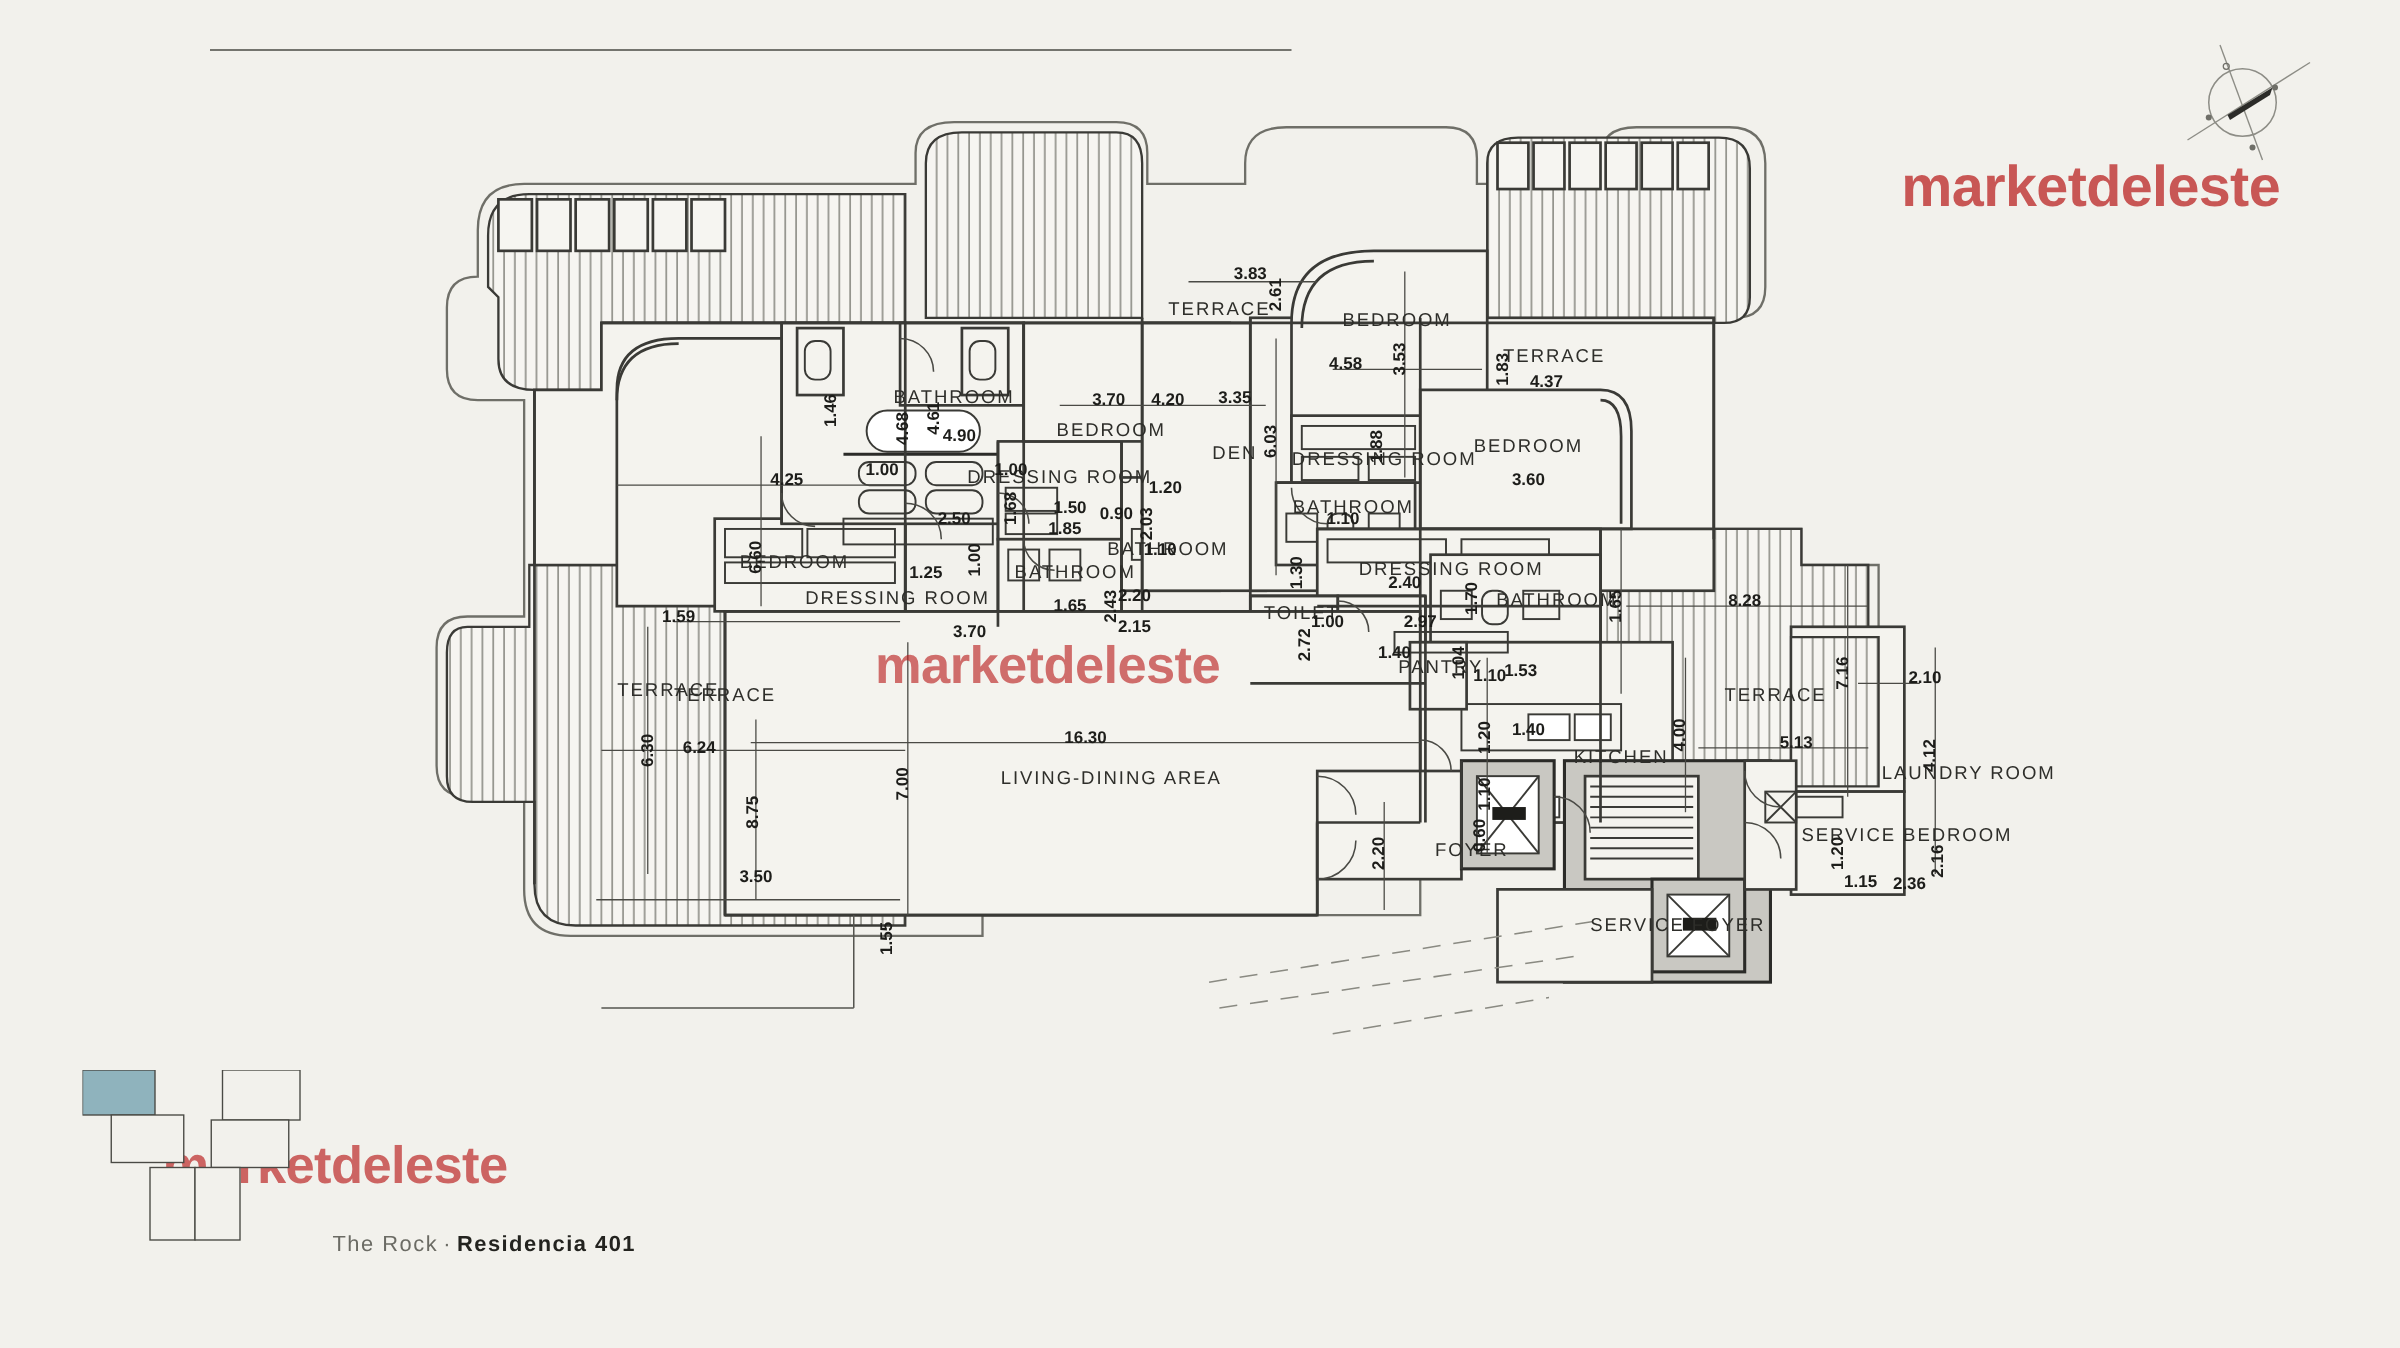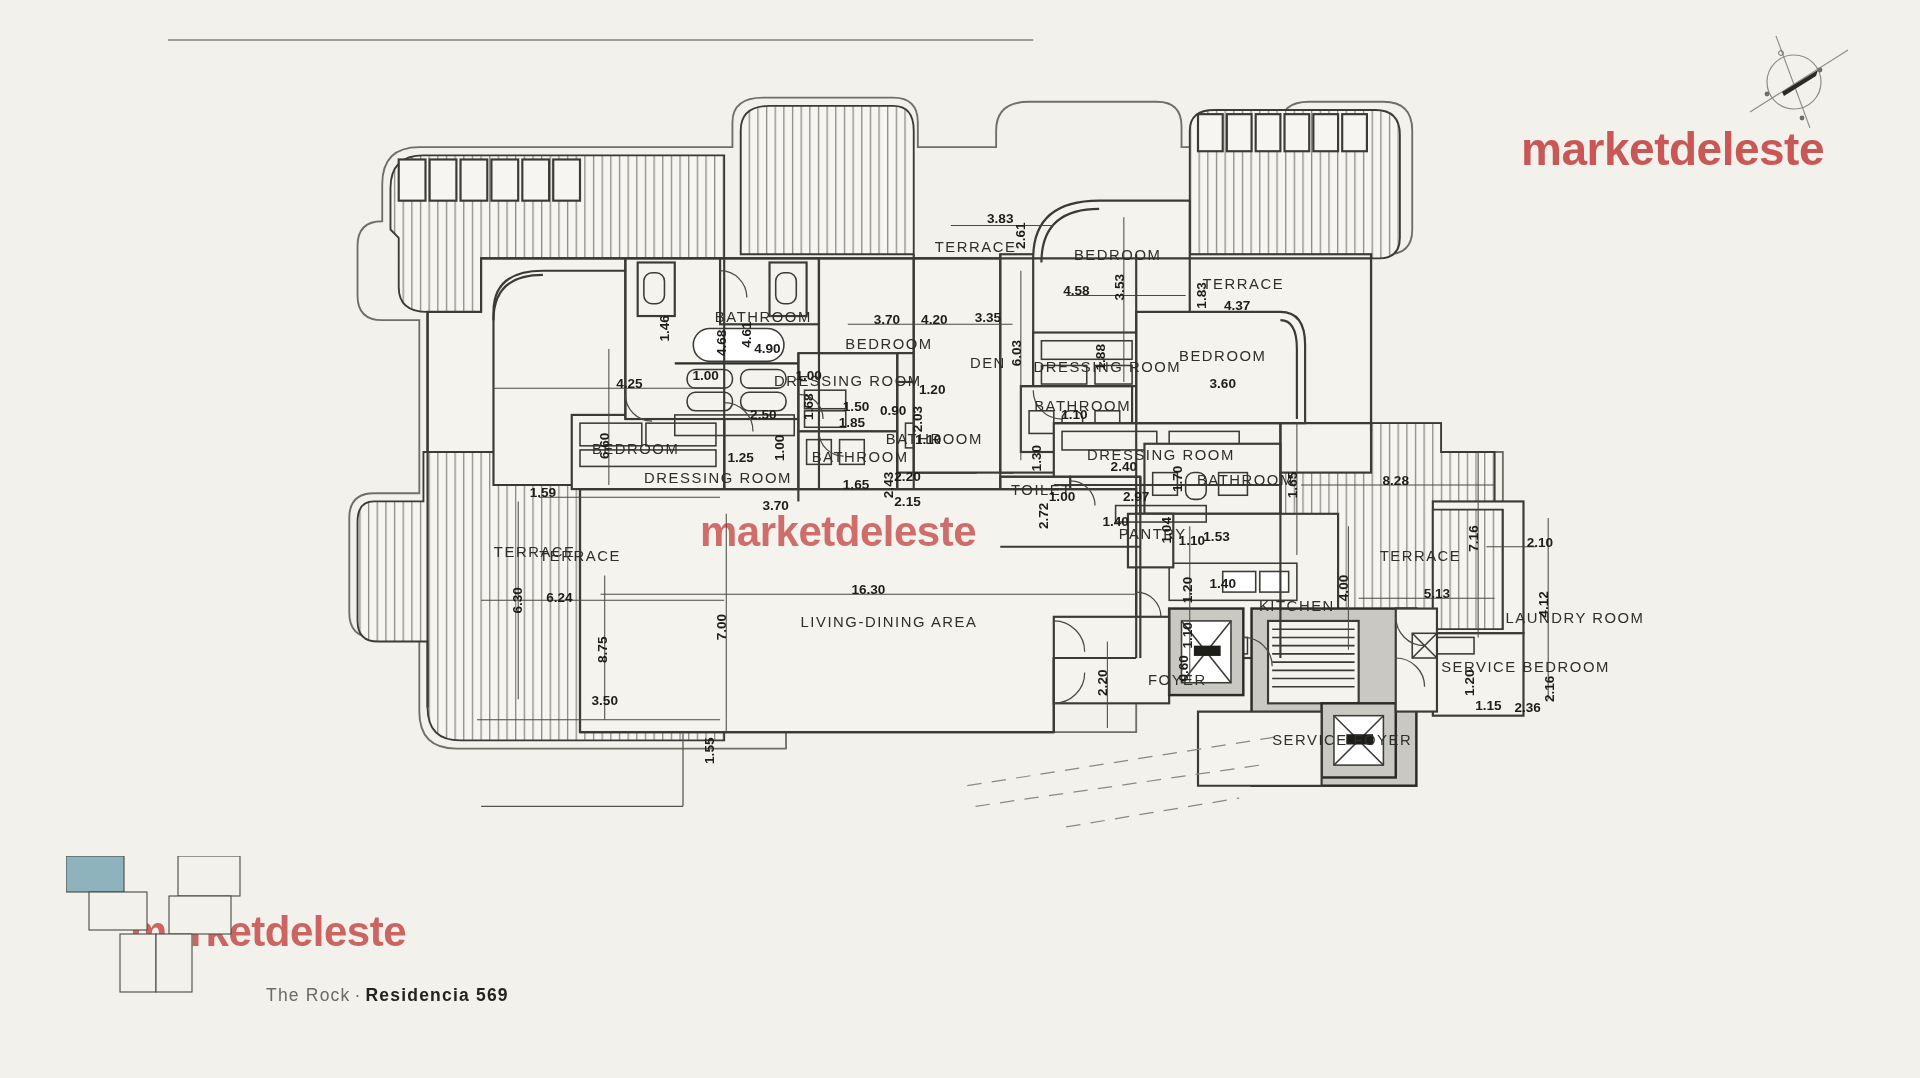--- a/index.html
+++ b/index.html
@@ -570,16 +570,16 @@
         <rect x="0" y="0" width="58" height="36" fill="#8fb3bd" stroke="#4a4a45" stroke-width="1.1"></rect>
         <rect x="23" y="36" width="58" height="38" fill="#f2f1ec" stroke="#4a4a45" stroke-width="1.1"></rect>
         <rect x="112" y="0" width="62" height="40" fill="#f2f1ec" stroke="#4a4a45" stroke-width="1.1"></rect>
         <rect x="103" y="40" width="62" height="38" fill="#f2f1ec" stroke="#4a4a45" stroke-width="1.1"></rect>
         <rect x="54" y="78" width="36" height="58" fill="#f2f1ec" stroke="#4a4a45" stroke-width="1.1"></rect>
         <rect x="90" y="78" width="36" height="58" fill="#f2f1ec" stroke="#4a4a45" stroke-width="1.1"></rect>
       </svg>
   </div>
 
   <div id="title-bar">
-    <span class="t-project">The Rock</span><span class="t-sep">·</span><span class="t-unit">Residencia 569</span>
+    <span class="t-project">The Rock</span><span class="t-sep">·</span><span class="t-unit">Residencia 401</span>
   </div>
 
 </div>
 
 </body></html>

